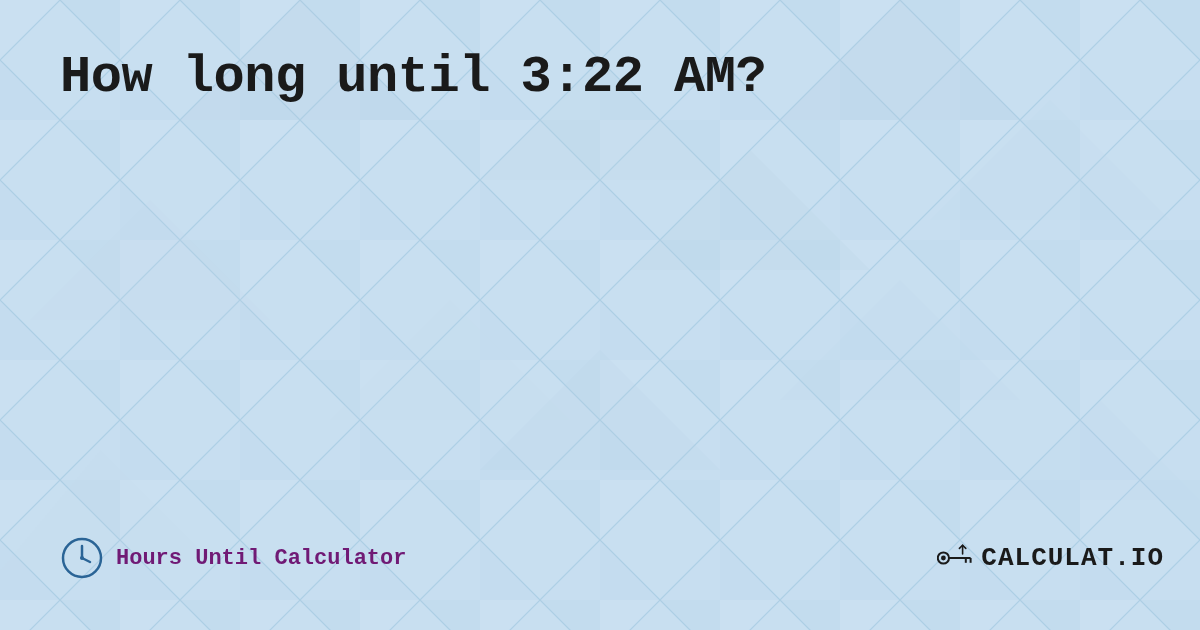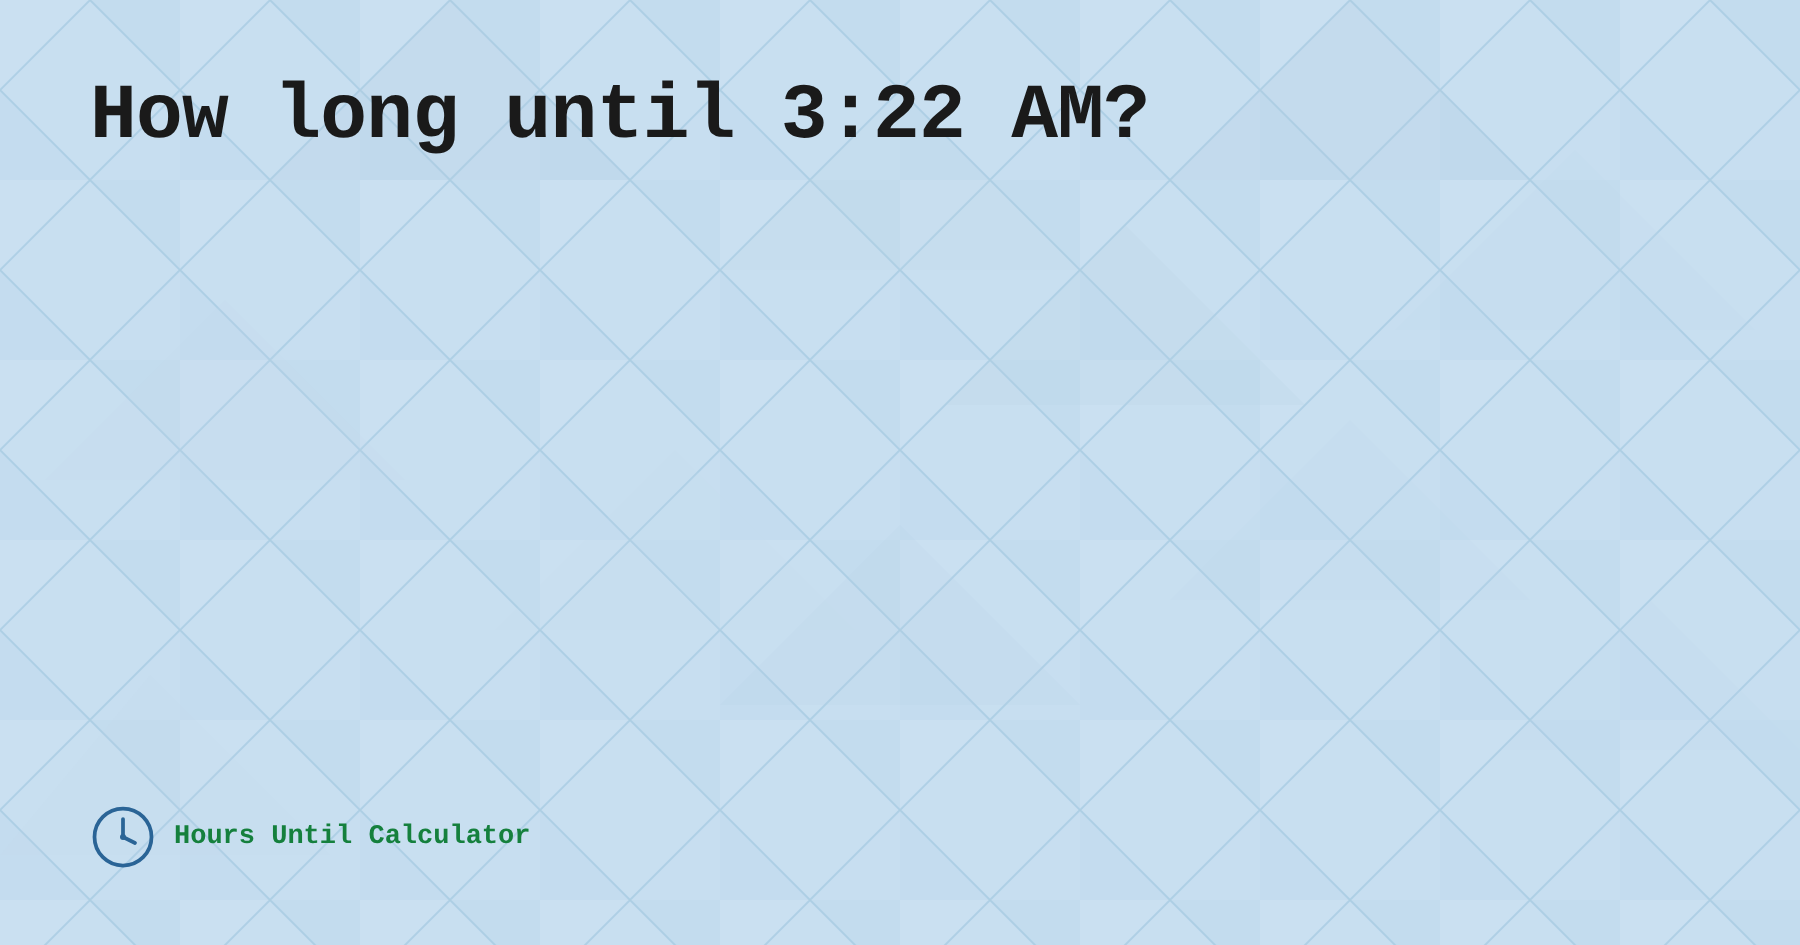--- a/index.html
+++ b/index.html
@@ -67,23 +67,23 @@
       align-items: center;
       gap: 12px;
     }
 
     .clock-icon {
       width: 44px;
       height: 44px;
     }
 
     .footer-brand-text {
-      font-size: 18px;
+      font-size: 22px;
       font-weight: 700;
-      color: #15803d;
+      color: #701a75;
       font-family: 'Courier New', Courier, monospace;
     }
 
     .footer-right {
       display: flex;
       align-items: center;
       gap: 8px;
     }
 
     .calculat-logo {
@@ -150,14 +150,33 @@
 
       <svg class="clock-icon" viewBox="0 0 44 44" xmlns="http://www.w3.org/2000/svg">
         <circle cx="22" cy="22" r="19" fill="none" stroke="#2a6496" stroke-width="2.5"></circle>
         <line x1="22" y1="22" x2="22" y2="10" stroke="#2a6496" stroke-width="2.5" stroke-linecap="round"></line>
         <line x1="22" y1="22" x2="30" y2="26" stroke="#2a6496" stroke-width="2.5" stroke-linecap="round"></line>
         <circle cx="22" cy="22" r="2" fill="#2a6496"></circle>
       </svg>
       <span class="footer-brand-text">Hours Until Calculator</span>
     </div>
 
+    <div class="footer-right">
+      <div class="calculat-logo">
+
+        <svg width="40" height="36" viewBox="0 0 50 40" xmlns="http://www.w3.org/2000/svg">
+
+          <circle cx="8" cy="20" r="7" fill="none" stroke="#1a1a1a" stroke-width="2.5"></circle>
+          <circle cx="8" cy="20" r="3" fill="#1a1a1a"></circle>
+          <line x1="15" y1="20" x2="42" y2="20" stroke="#1a1a1a" stroke-width="2.5"></line>
+          <line x1="36" y1="20" x2="36" y2="26" stroke="#1a1a1a" stroke-width="2.5"></line>
+          <line x1="42" y1="20" x2="42" y2="26" stroke="#1a1a1a" stroke-width="2.5"></line>
+
+          <path d="M28,8 L32,4 L36,8" fill="none" stroke="#1a1a1a" stroke-width="2" stroke-linecap="round" stroke-linejoin="round"></path>
+          <line x1="32" y1="4" x2="32" y2="15" stroke="#1a1a1a" stroke-width="2" stroke-linecap="round"></line>
+        </svg>
+        <span class="calculat-text">
+          <span>CALCULAT</span><span class="dot">.</span>IO
+        </span>
+      </div>
+    </div>
   </div>
 </div>
 
 </body></html>

